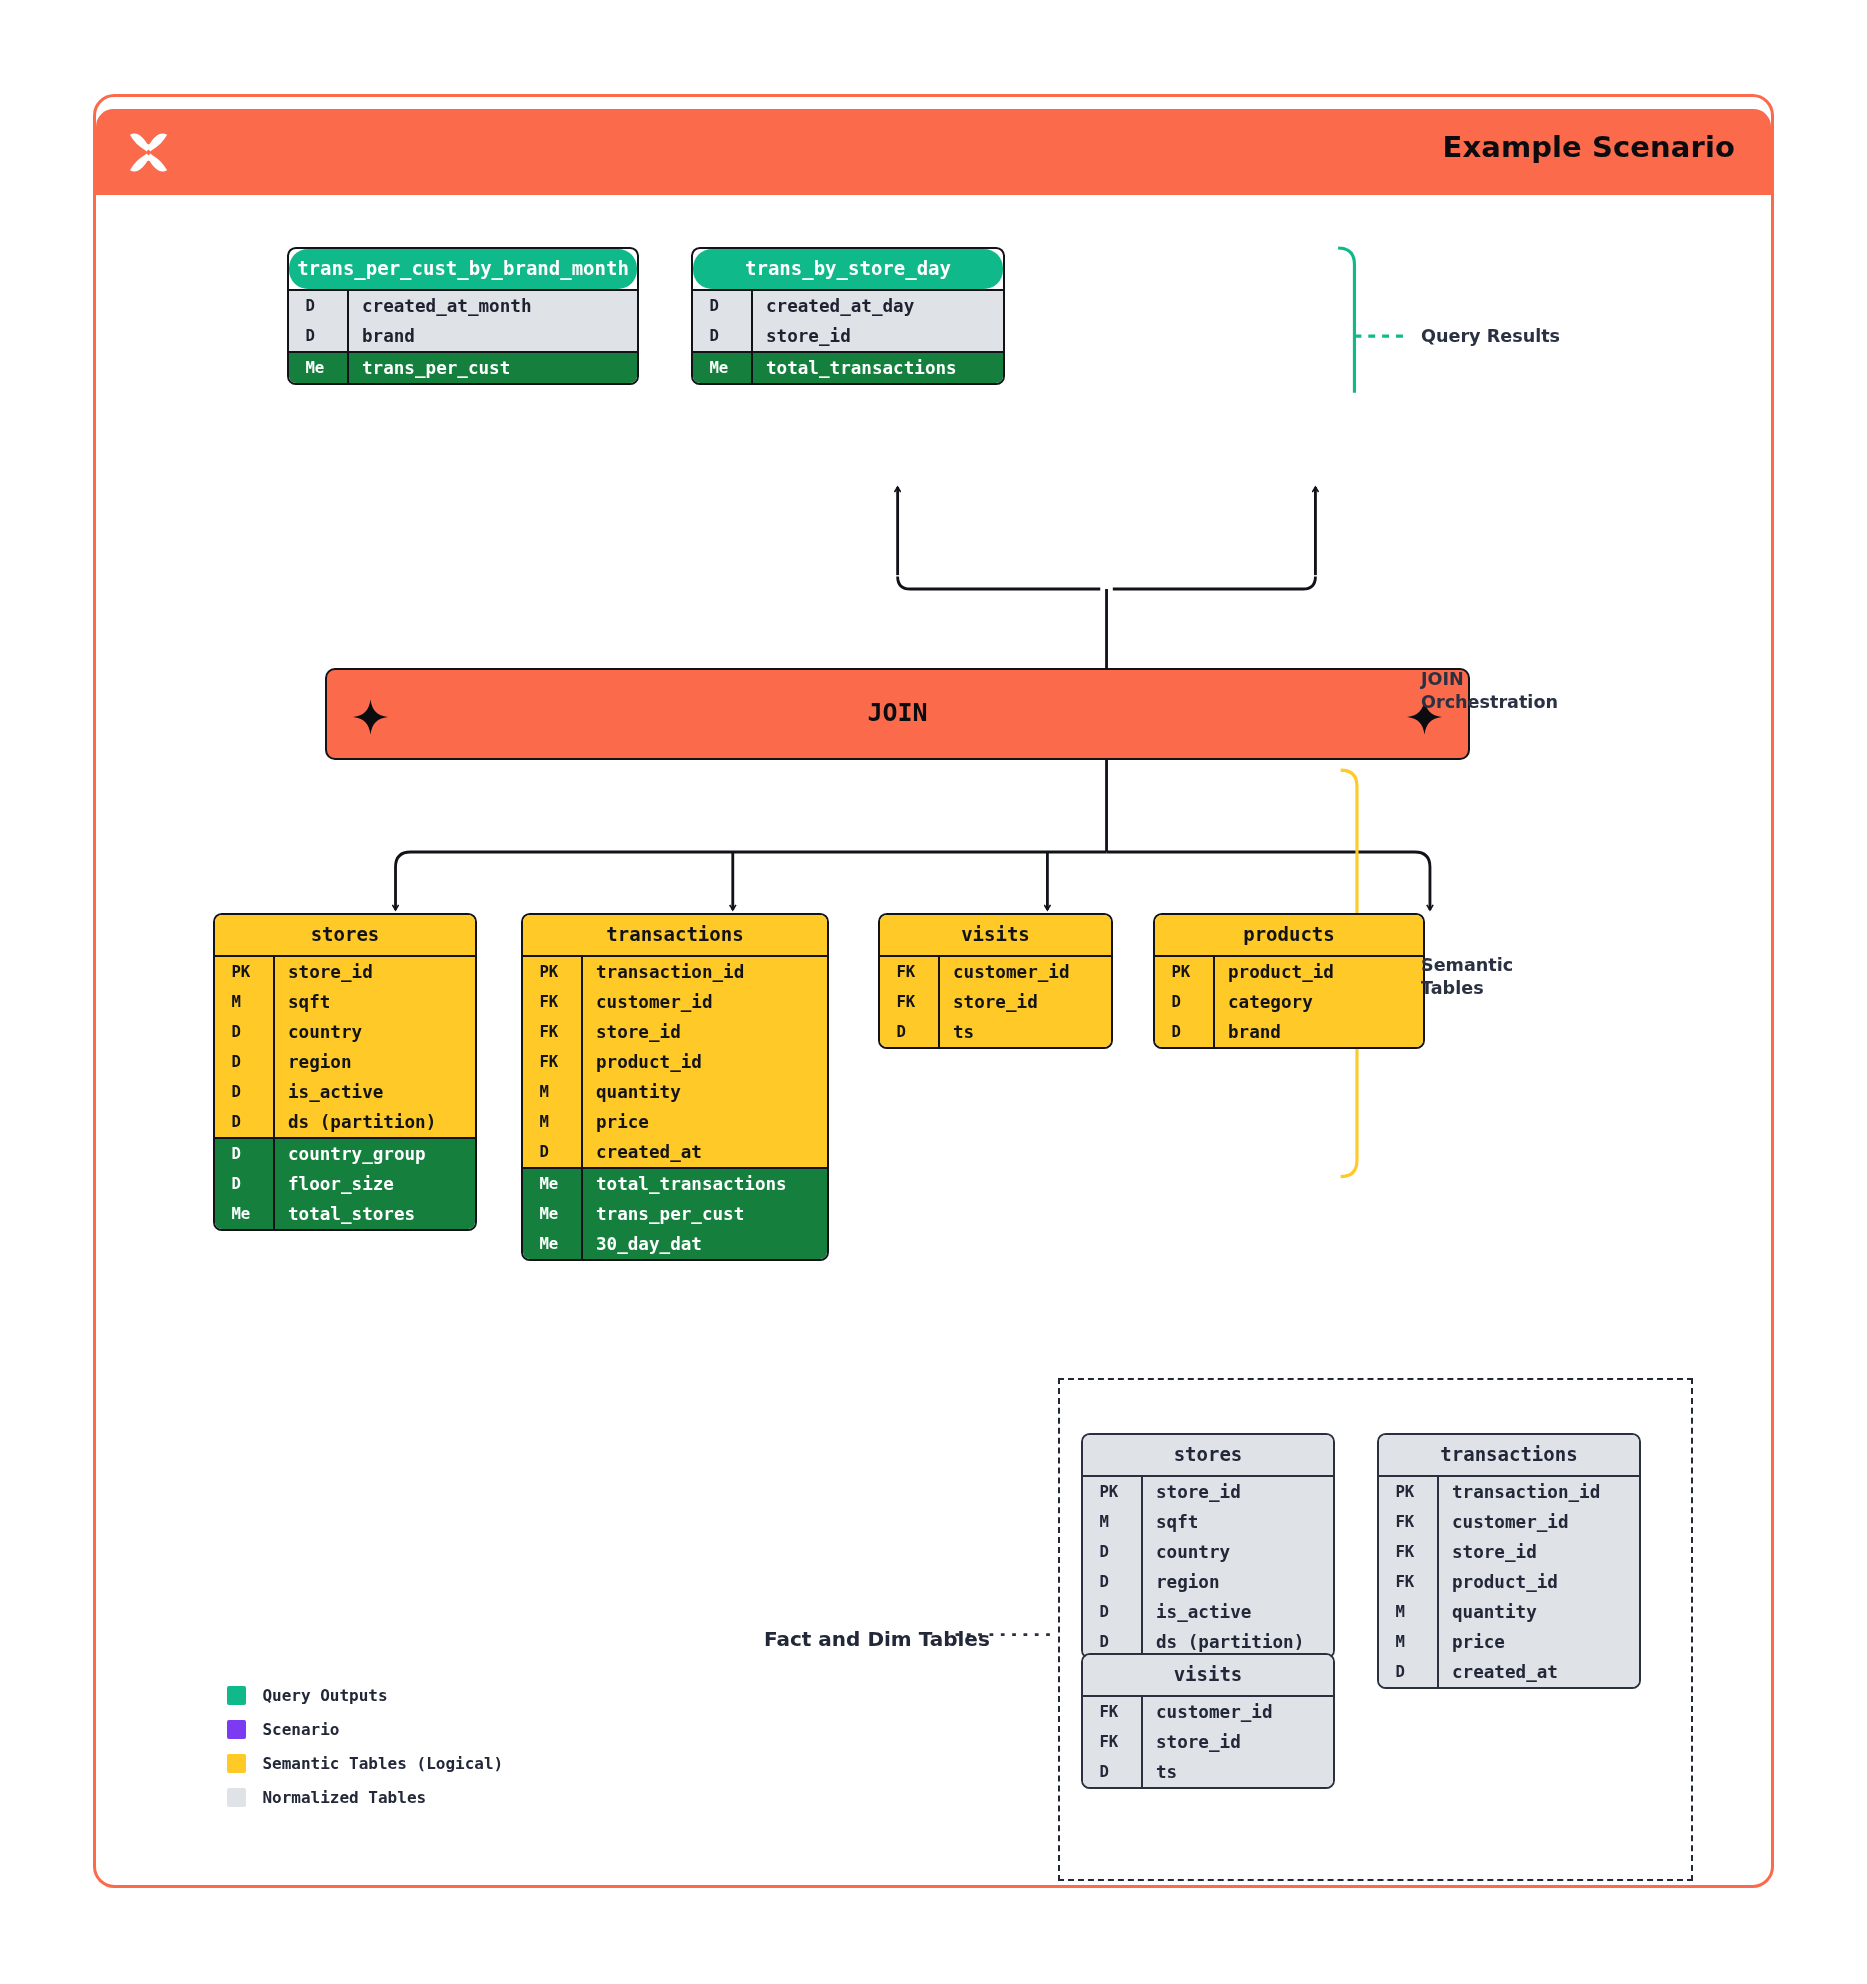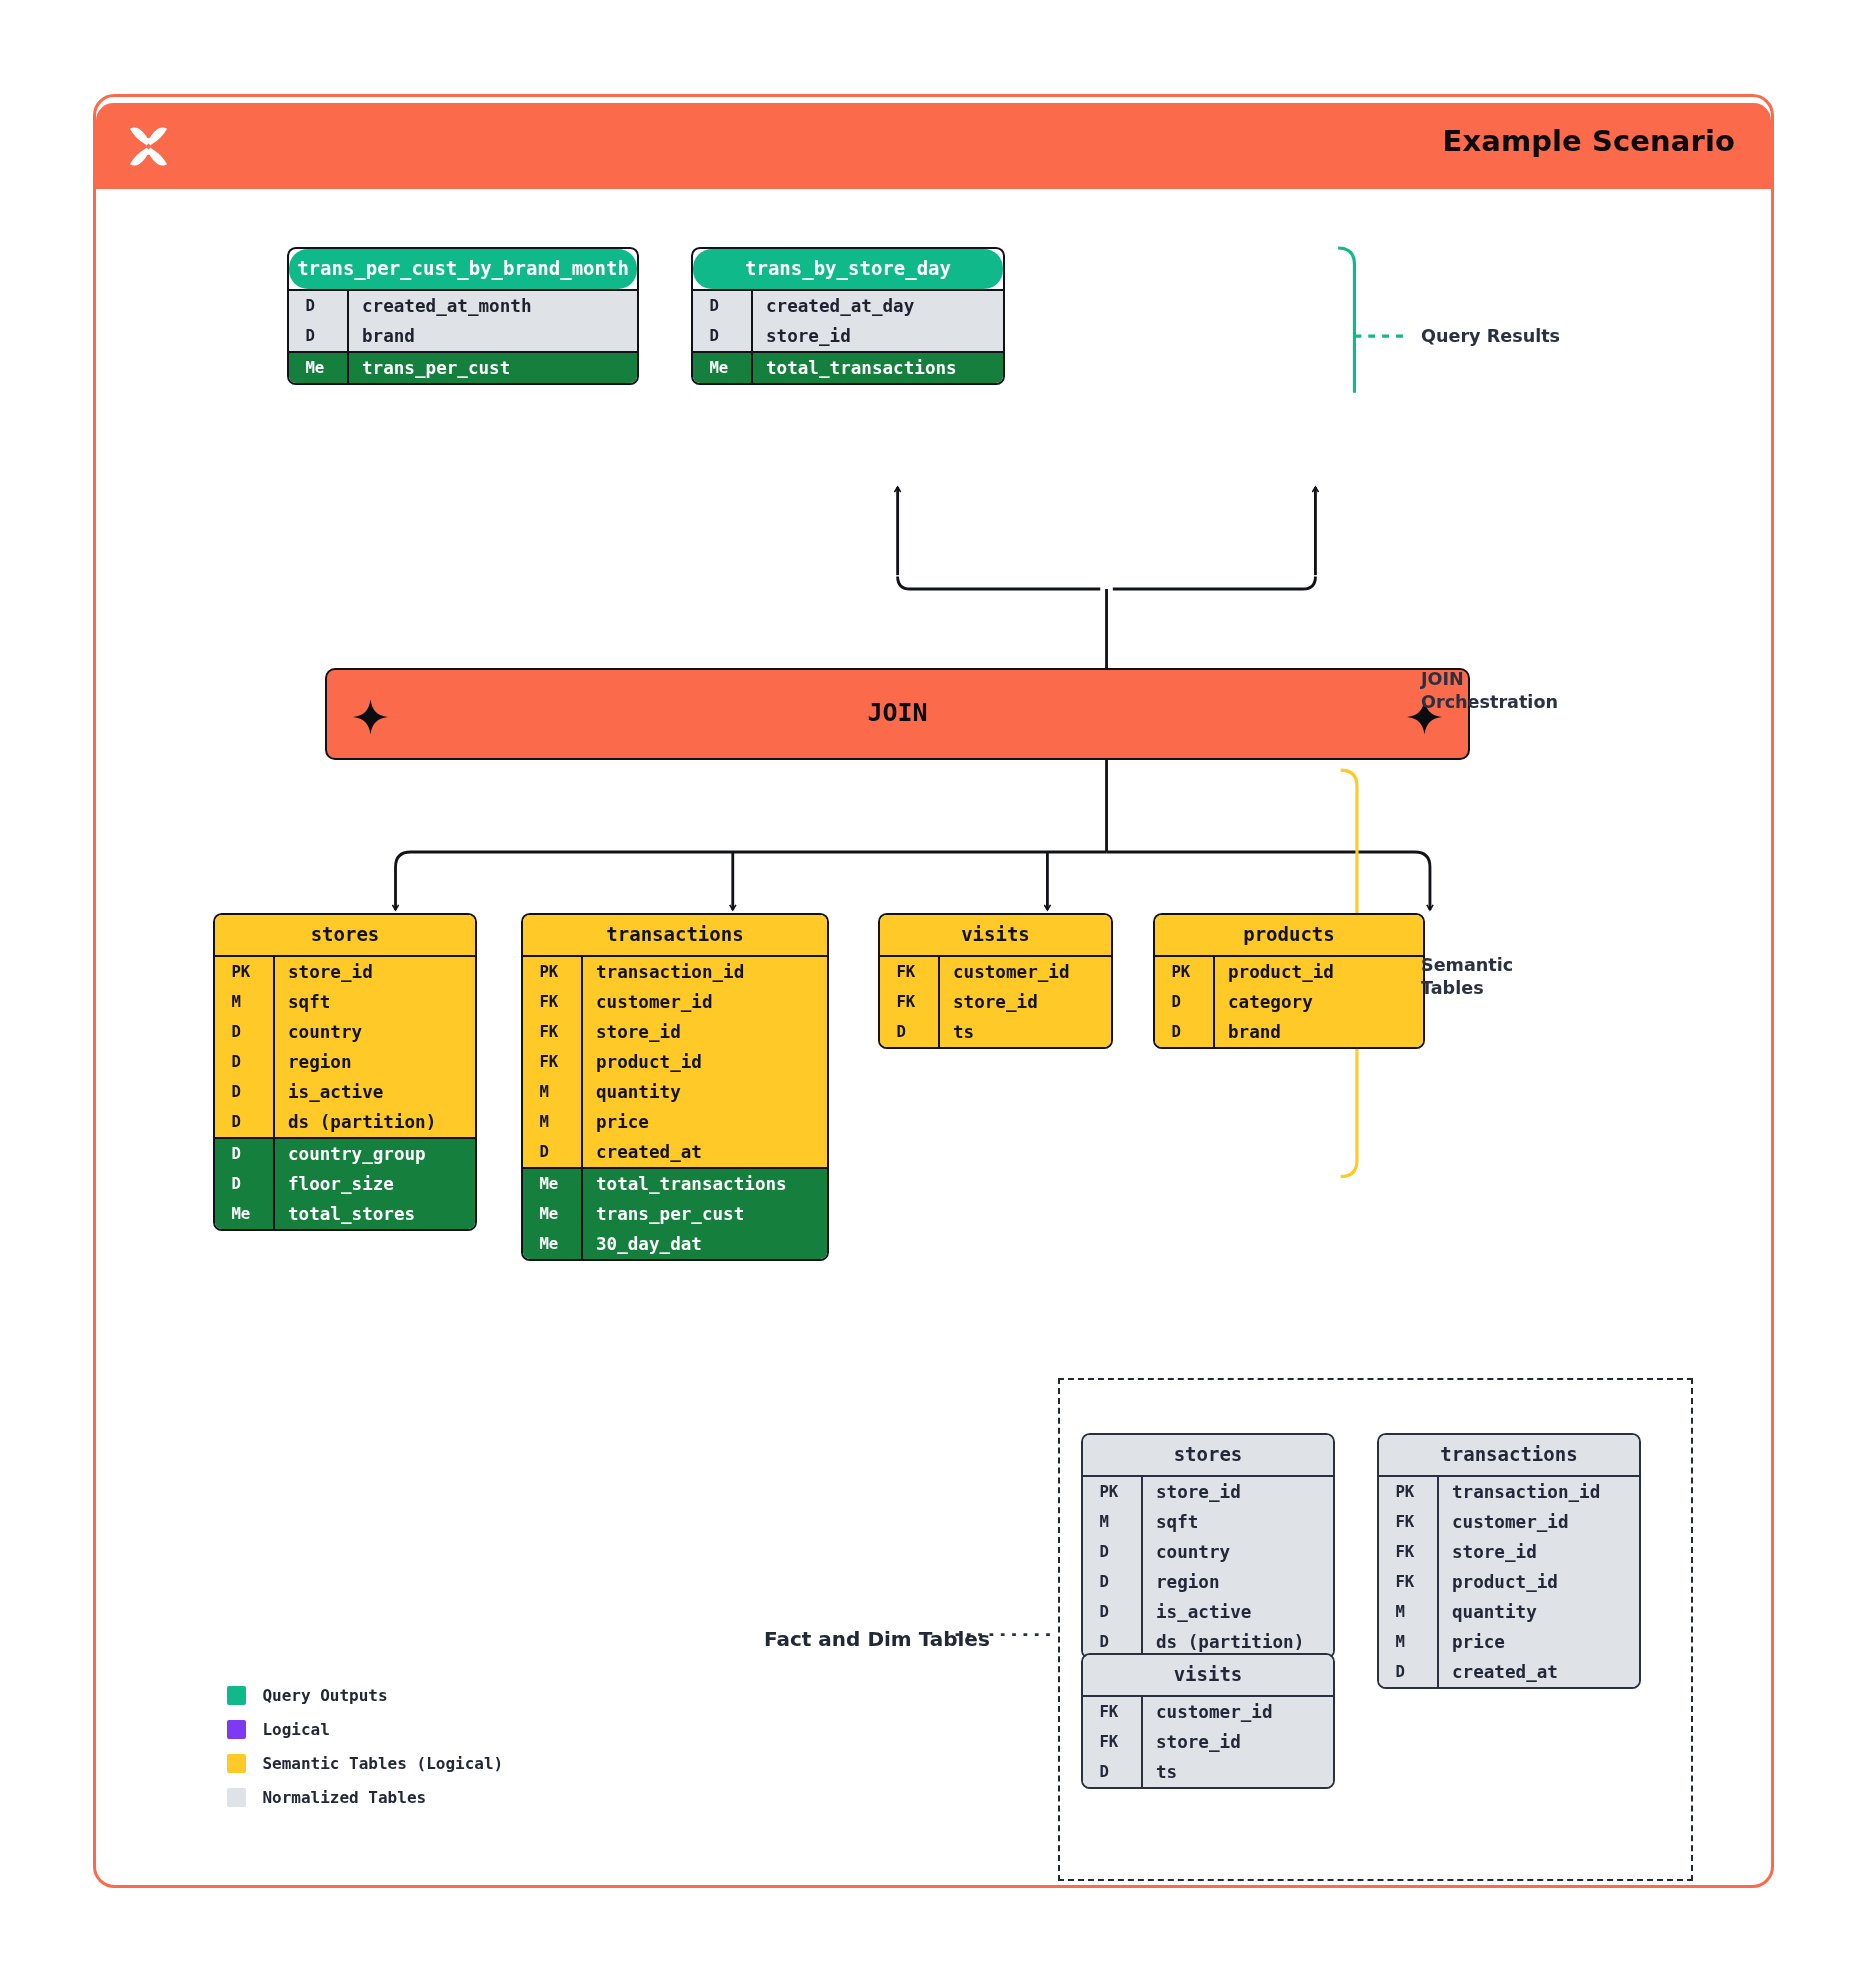--- a/index.html
+++ b/index.html
@@ -3,21 +3,21 @@
 <meta charset="utf-8">
 <style>
   html,body{margin:0;padding:0;background:#ffffff;}
   body{width:1868px;height:1985px;position:relative;
        font-family:"DejaVu Sans",sans-serif;}
 
   
   #card{position:absolute;left:93px;top:94px;width:1681px;height:1794px;
         border:3.1px solid #FC6A4C;border-radius:21.4px;background:#fff;box-sizing:border-box;
         overflow:hidden;}
-  #titlebar{position:absolute;left:0;top:6px;width:100%;height:86px;background:#FC6A4C;
+  #titlebar{position:absolute;left:0;top:12px;width:100%;height:86px;background:#FC6A4C;
             border-radius:17.6px 17.6px 0 0;}
   #logo{position:absolute;left:28px;top:19px;width:49px;height:49px;}
   #apptitle{position:absolute;right:36px;top:21.4px;font-size:29px;font-weight:700;color:#0c0c10;
             font-family:"DejaVu Sans",sans-serif;letter-spacing:0.1px;white-space:nowrap;}
 
   
   .ent{position:absolute;border:2.5px solid #111319;border-radius:8.8px;overflow:hidden;
        box-sizing:border-box;font-family:"DejaVu Sans Mono",monospace;}
   .ent .hdr{text-align:center;font-weight:700;font-size:19px;padding:10px 6.3px 10px;
             line-height:1.05;white-space:nowrap;}
@@ -414,21 +414,21 @@
     </div>
   </div>
 
   <div id="legend">
     <div class="lg">
       <span class="sw" style="background:#10B98A"></span>
       <span class="lgt">Query Outputs</span>
     </div>
     <div class="lg">
       <span class="sw" style="background:#7C3AF2"></span>
-      <span class="lgt">Logical</span>
+      <span class="lgt">Scenario</span>
     </div>
     <div class="lg">
       <span class="sw" style="background:#FFC927"></span>
       <span class="lgt">Semantic Tables (Logical)</span>
     </div>
     <div class="lg">
       <span class="sw" style="background:#DFE2E6"></span>
       <span class="lgt">Normalized Tables</span>
     </div>
   </div>

